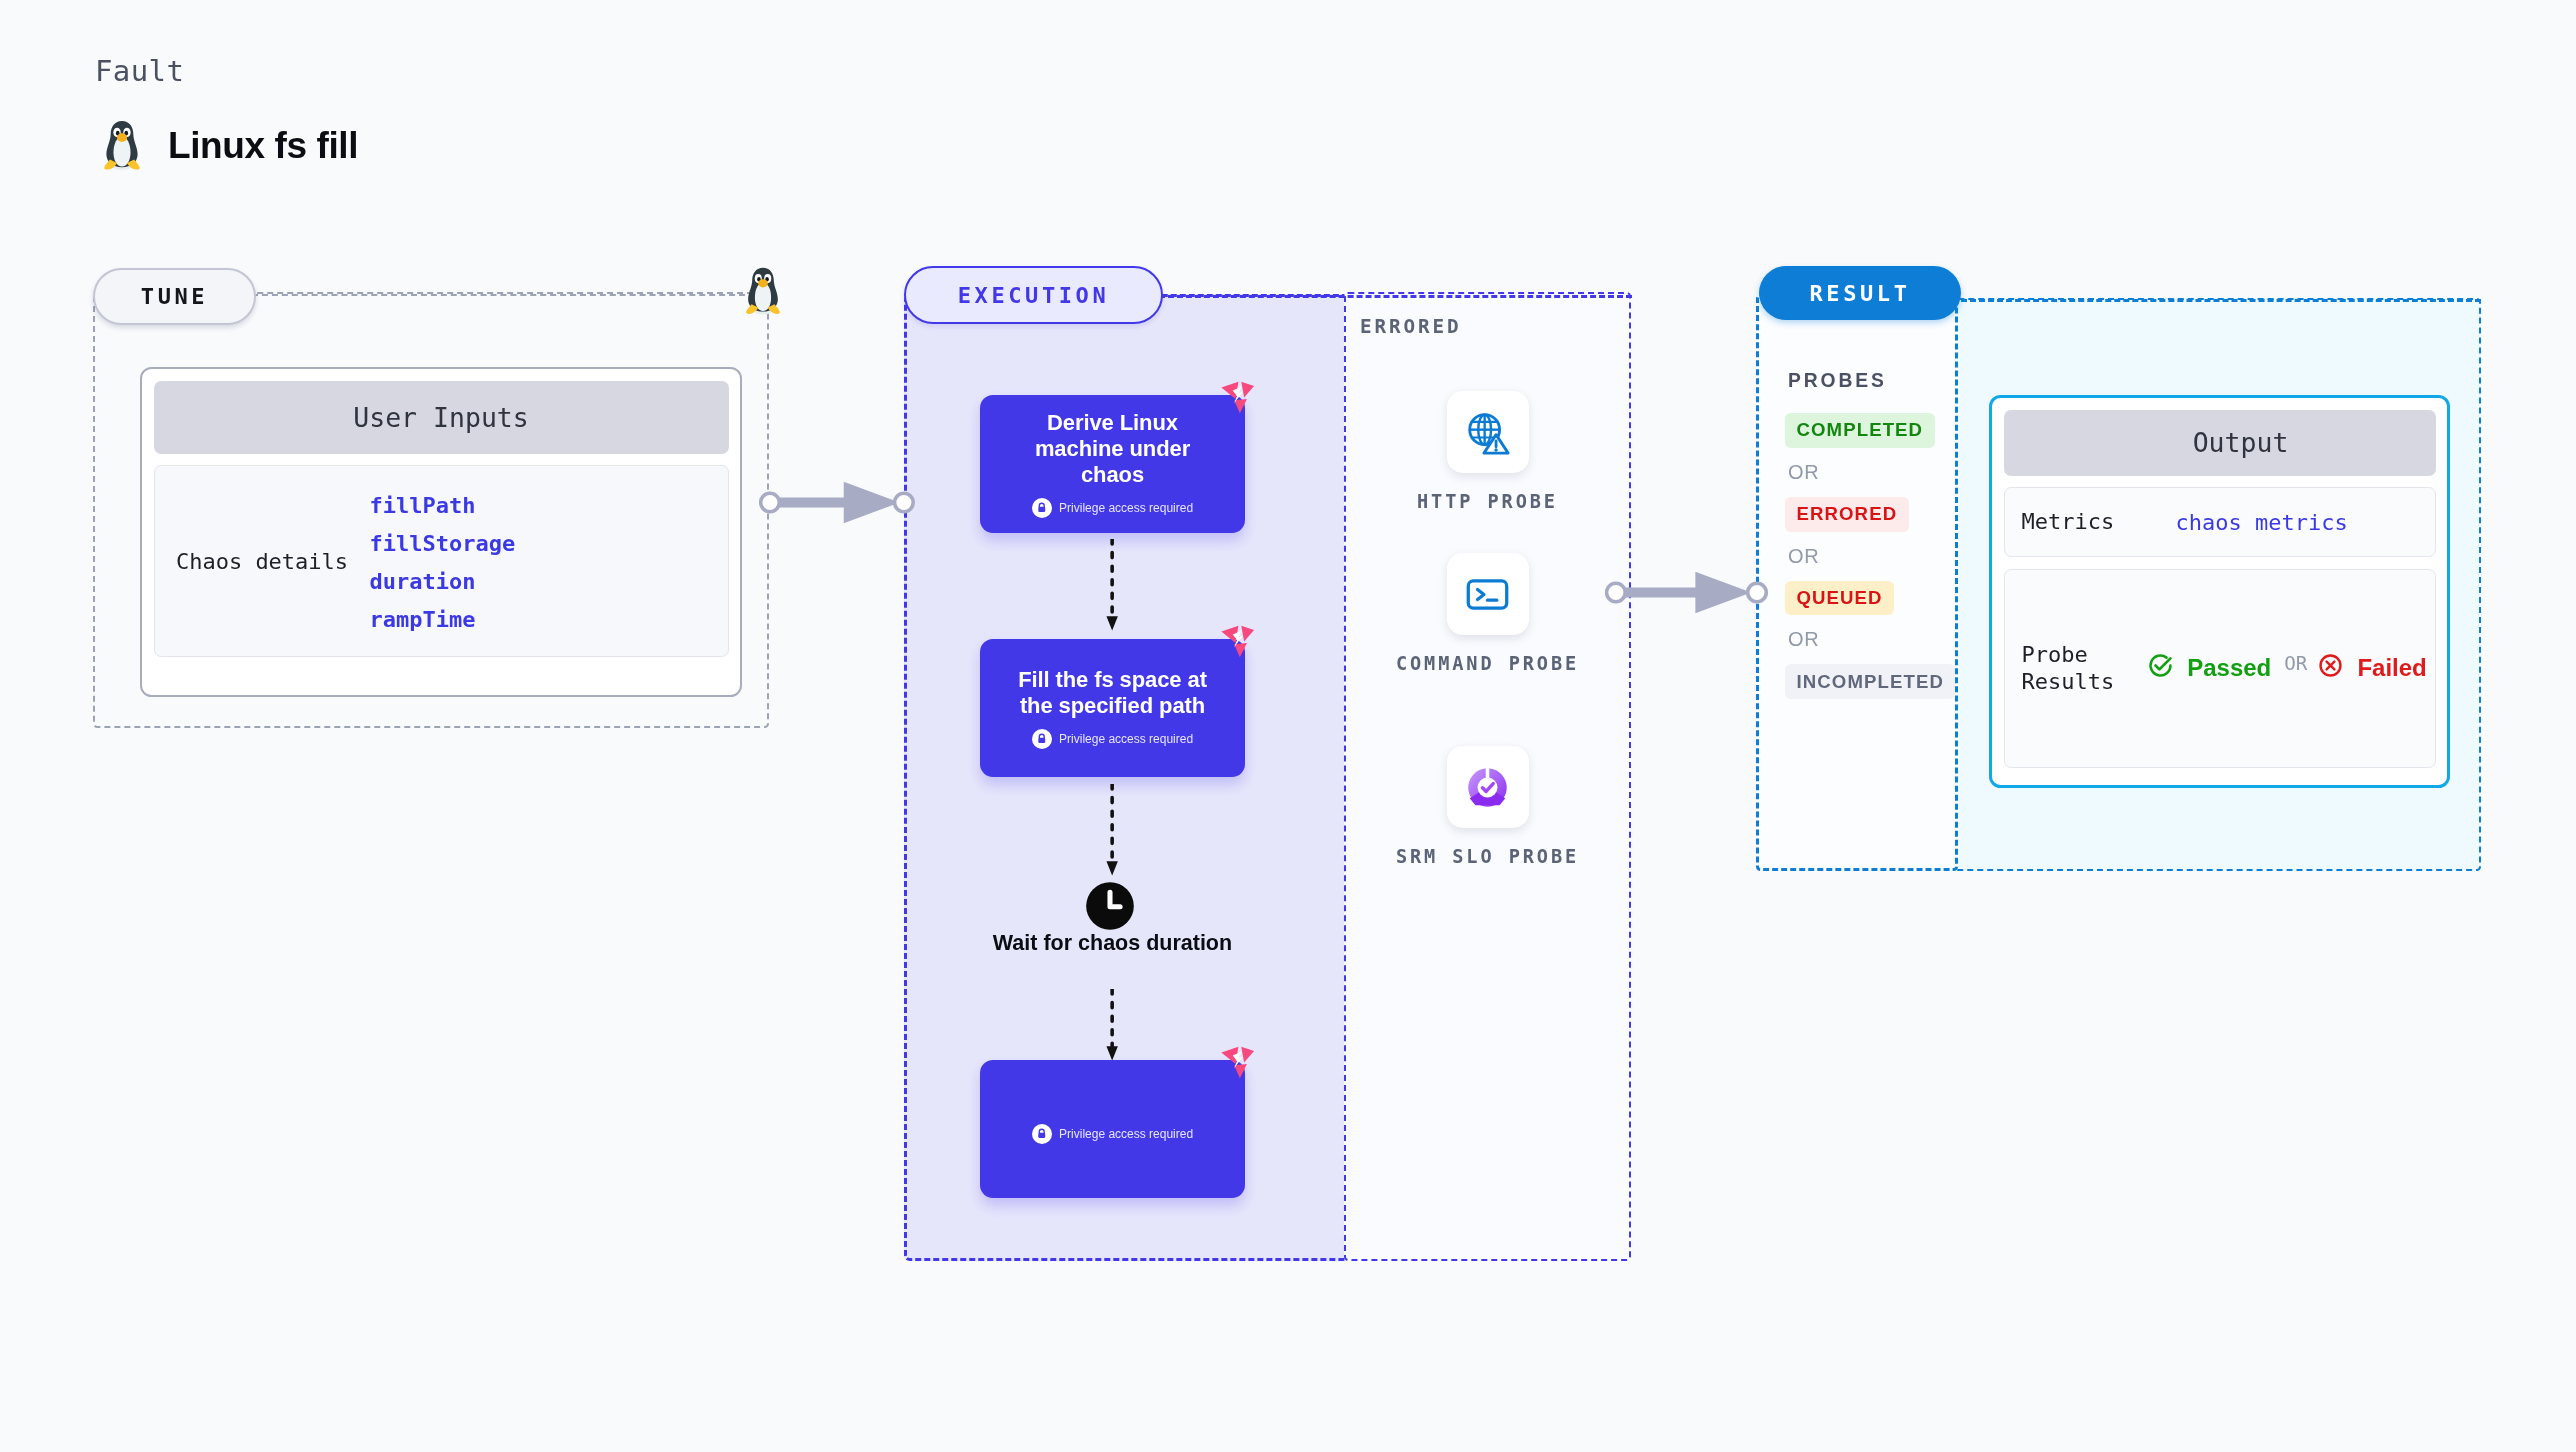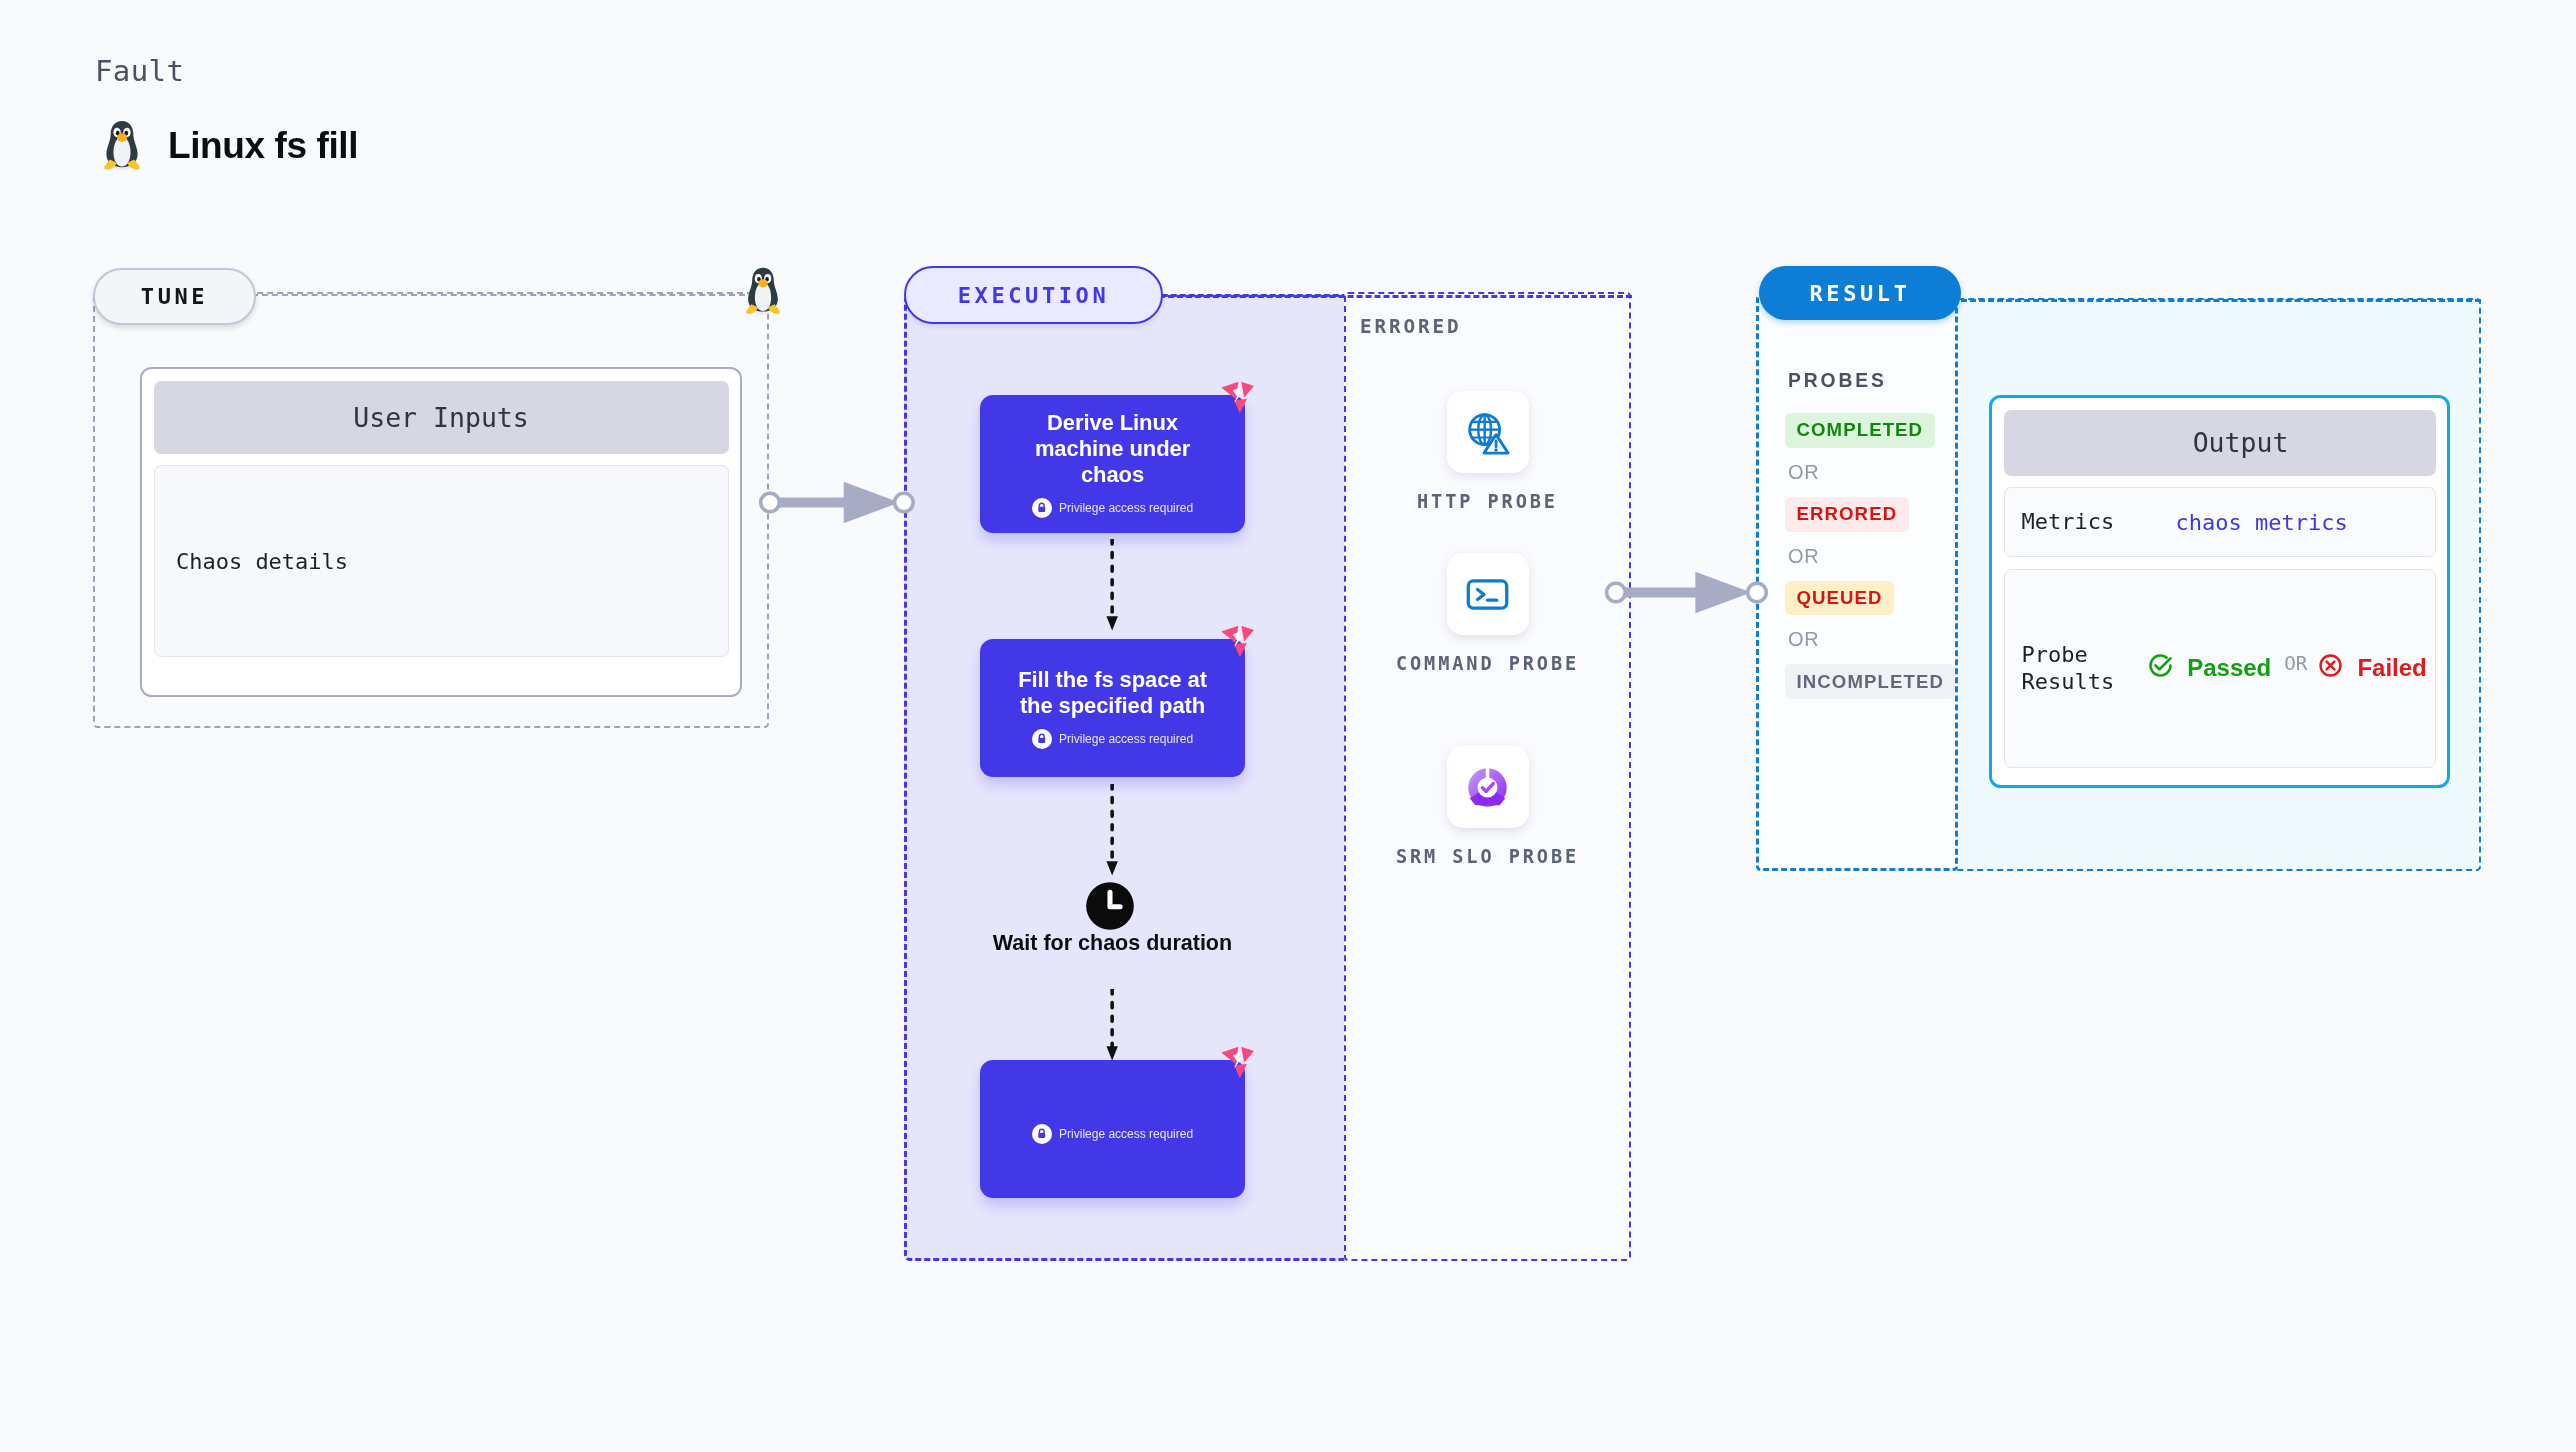--- a/index.html
+++ b/index.html
@@ -263,20 +263,26 @@
       <path d="M24 27c0-3.6 3.2-6 7-6s7 2.4 7 6-3.2 6.2-7 6.2S24 30.6 24 27z" fill="#f5b01a"></path>
       <path d="M14 58c-4 5-8 9-8 12 0 2 3 3 7 2 5-1 9-5 11-9z" fill="#f8c42a"></path>
       <path d="M48 58c4 5 8 9 8 12 0 2-3 3-7 2-5-1-9-5-11-9z" fill="#f8c42a"></path>
     </svg>
   </div>
 
   <div id="user-inputs-card">
     <div id="user-inputs-header">User Inputs</div>
     <div id="chaos-details-body">
       <div id="chaos-details-label">Chaos details</div>
+      <div id="chaos-params">
+        <div class="chaos-param">fillPath</div>
+        <div class="chaos-param">fillStorage</div>
+        <div class="chaos-param">duration</div>
+        <div class="chaos-param">rampTime</div>
+      </div>
     </div>
   </div>
 
   <div class="connector" style="left:759px;top:476px;">
     <svg width="158" height="53" viewBox="0 0 220 74">
       <rect x="16" y="30" width="132" height="14" fill="#a8abc4"></rect>
       <polygon points="118,8 196,37 118,66" fill="#a8abc4"></polygon>
       <circle cx="15" cy="37" r="13" fill="#ffffff" stroke="#a8abc4" stroke-width="5"></circle>
       <circle cx="202" cy="37" r="13" fill="#ffffff" stroke="#a8abc4" stroke-width="5"></circle>
     </svg>

